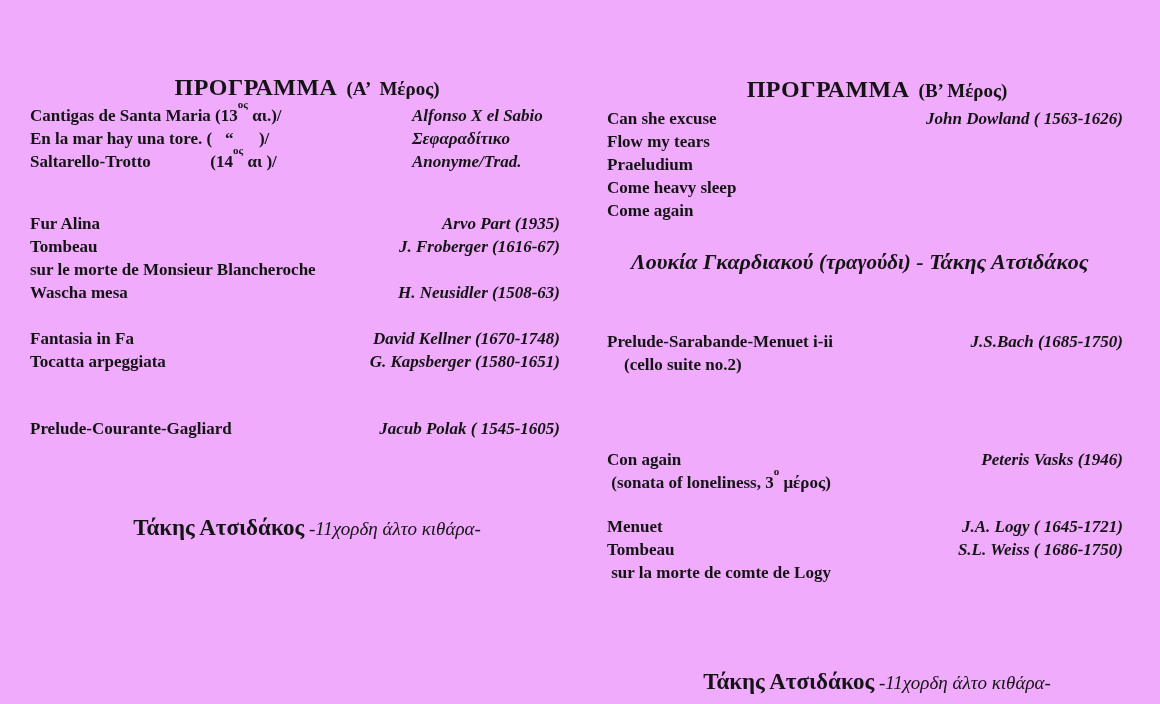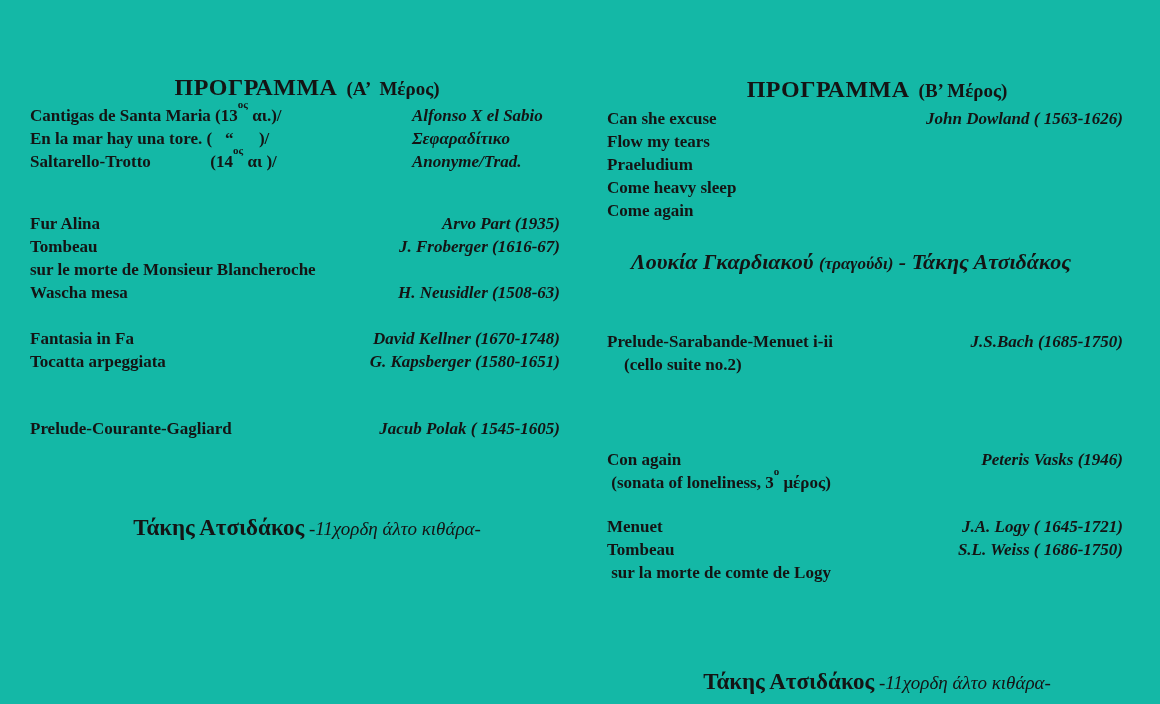--- a/index.html
+++ b/index.html
@@ -1,37 +1,37 @@
 <!DOCTYPE html>
 <html><head>
 <meta charset="utf-8">
 <style>
   html,body{margin:0;padding:0;background:#ffffff;}
-  #page{position:relative;width:1160px;height:704px;background:#14b8a6;overflow:hidden;
+  #page{position:relative;width:1160px;height:704px;background:#f0abfc;overflow:hidden;
         font-family:"Liberation Serif","DejaVu Serif",serif;color:#141414;}
   .col{position:absolute;top:0;height:704px;}
   #col-a{left:30px;width:530px;}
   #col-b{left:595px;width:516px;margin-left:12px;}
   .prog-title{position:absolute;left:0;width:100%;text-align:center;white-space:pre;}
   .prog-title .main{font-size:24px;font-weight:bold;letter-spacing:.5px;}
   .prog-title .part{font-size:19px;font-weight:bold;margin-left:9px;}
   .block{position:absolute;left:0;width:100%;}
   .row{display:flex;font-size:17px;font-weight:bold;line-height:23px;}
   .row .t{white-space:pre;}
   .row .c{margin-left:auto;font-style:italic;text-align:right;white-space:pre;}
   .tabbed .c{width:148px;text-align:left;}
   .c.anon{width:223px;text-align:left;}
   sup.ss{font-size:11px;line-height:0;position:relative;top:-6px;font-weight:bold;}
   .credit{position:absolute;left:0;width:100%;text-align:center;white-space:pre;}
   .credit .nm{font-size:23px;font-weight:bold;}
   .credit .ds{font-size:19px;font-weight:normal;font-style:italic;}
   .duo{position:absolute;left:0;width:100%;text-align:center;white-space:pre;
        font-weight:bold;font-style:italic;padding-right:55px;box-sizing:border-box;}
   .duo .big{font-size:22px;}
-  .duo .sm{font-size:17px;}
+  .duo .sm{font-size:21px;}
 </style>
 </head>
 <body>
 
 <div id="page">
 
   <div class="col" id="col-a">
 
     <div class="prog-title" style="top:56px">
       <span class="main">ΠΡΟΓΡΑΜΜΑ</span><span class="part">(Α’  Μέρος)</span>

